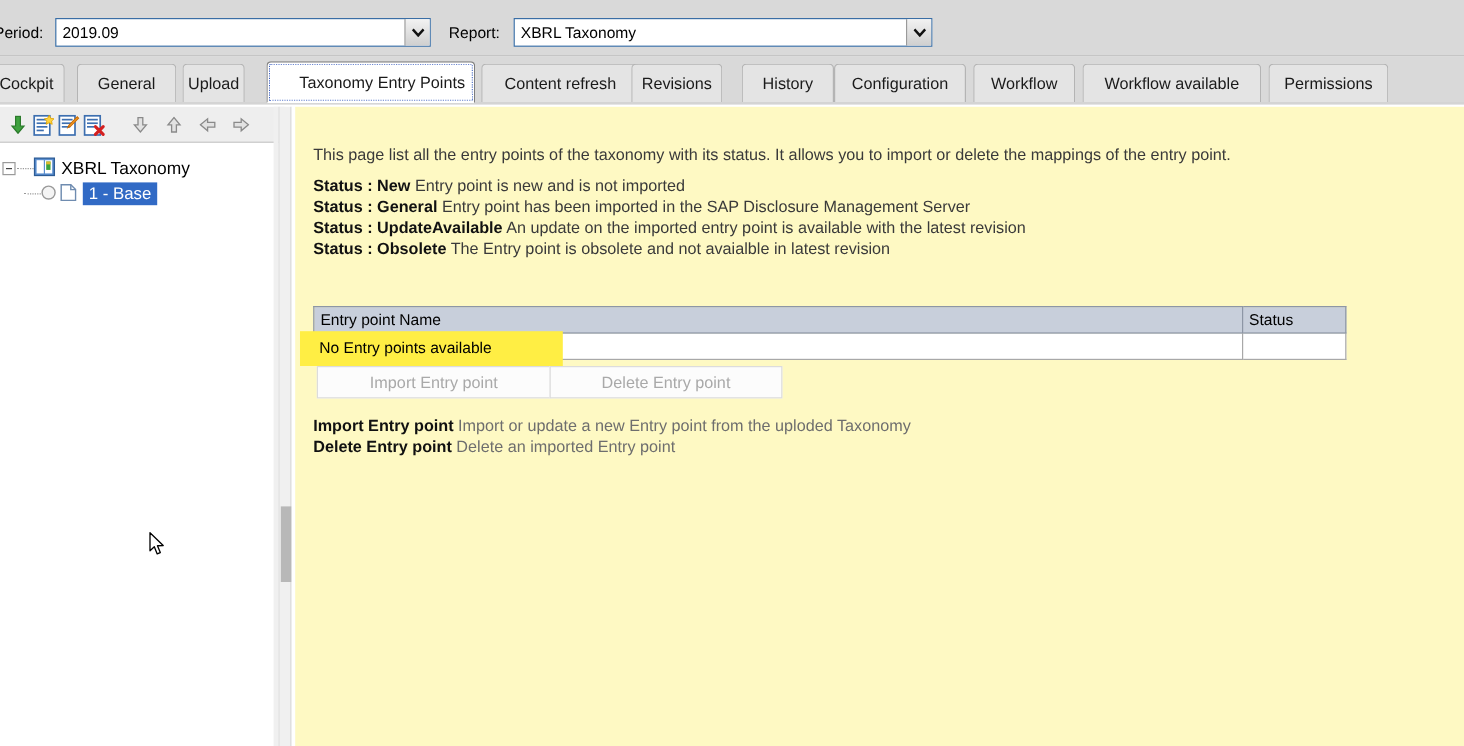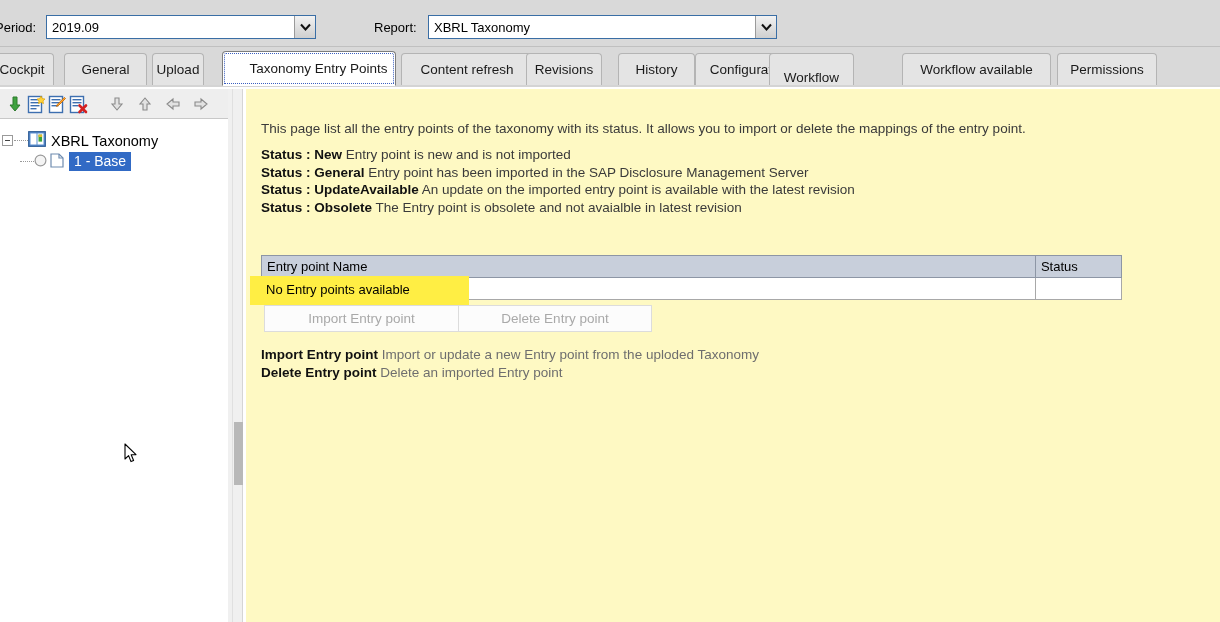--- a/index.html
+++ b/index.html
@@ -26,21 +26,21 @@
   #period-label { left: -5px; }
   #report-label { left: 374px; }
 
   .combo {
     position: absolute; top: 15px;
     height: 24px;
     background: #ffffff;
     border: 1px solid #3a6ea5;
     display: flex; align-items: stretch;
   }
-  #period-combo { left: 46px; width: 270px; }
+  #period-combo { left: 46px; width: 313px; }
   #report-combo { left: 428px; width: 349px; }
 
   .combo-value {
     flex: 1; display: flex; align-items: center;
     padding-left: 5px;
     font-size: 13px; color: #000;
     overflow: hidden; white-space: nowrap;
   }
   .combo-arrow {
     width: 21px;
@@ -277,21 +277,21 @@
     </div>
     <div class="tab" style="left: 526px; width: 76px;">
       <span>Revisions</span>
     </div>
     <div class="tab" style="left: 618px; width: 77px;">
       <span>History</span>
     </div>
     <div class="tab" style="left: 695px; width: 110px;">
       <span>Configuration</span>
     </div>
-    <div class="tab" style="left: 769px; width: 85px; align-items: flex-end;">
+    <div class="tab" style="left: 811px; width: 85px;">
       <span>Workflow</span>
     </div>
     <div class="tab" style="left: 902px; width: 149px;">
       <span>Workflow available</span>
     </div>
     <div class="tab" style="left: 1057px; width: 100px;">
       <span>Permissions</span>
     </div>
   </div>
 

